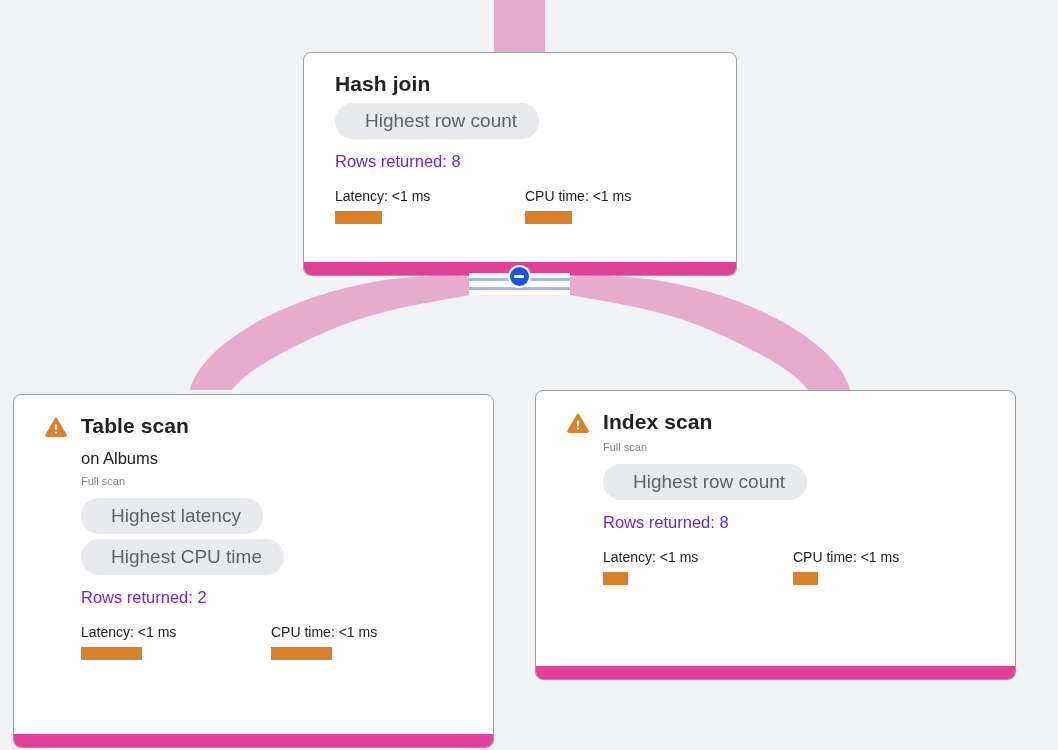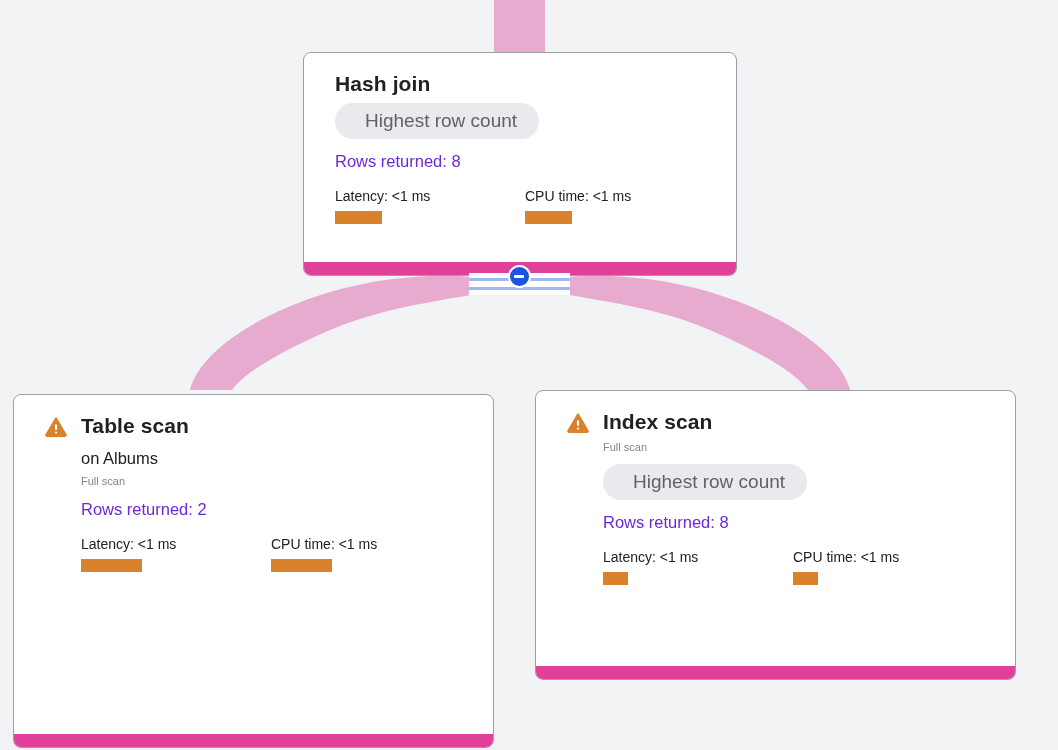--- a/index.html
+++ b/index.html
@@ -227,20 +227,24 @@
       <svg class="warn-icon" viewBox="0 0 24 24">
         <path d="M12 2.8 L22.4 20.4 Q23 21.6 21.7 21.6 L2.3 21.6 Q1 21.6 1.6 20.4 Z" fill="#d9822b" stroke="#d9822b" stroke-width="2.4" stroke-linejoin="round"></path>
         <rect x="10.85" y="9" width="2.3" height="6.2" rx="1.1" fill="#ffffff"></rect>
         <circle cx="12" cy="18.1" r="1.25" fill="#ffffff"></circle>
       </svg>
       <div class="node-title">Table scan</div>
     </div>
     <div class="indent">
       <div class="node-sub">on Albums</div>
       <div class="node-sub2">Full scan</div>
+      <div class="chips">
+        <span class="chip">Highest latency</span><br>
+        <span class="chip">Highest CPU time</span>
+      </div>
       <div class="rows">Rows returned: 2</div>
       <div class="metrics">
         <div style="width:190px;">
           <div class="metric-label">Latency: &lt;1 ms</div>
           <div class="metric-bar" style="width:61px;"></div>
         </div>
         <div>
           <div class="metric-label">CPU time: &lt;1 ms</div>
           <div class="metric-bar" style="width:61px;"></div>
         </div>

